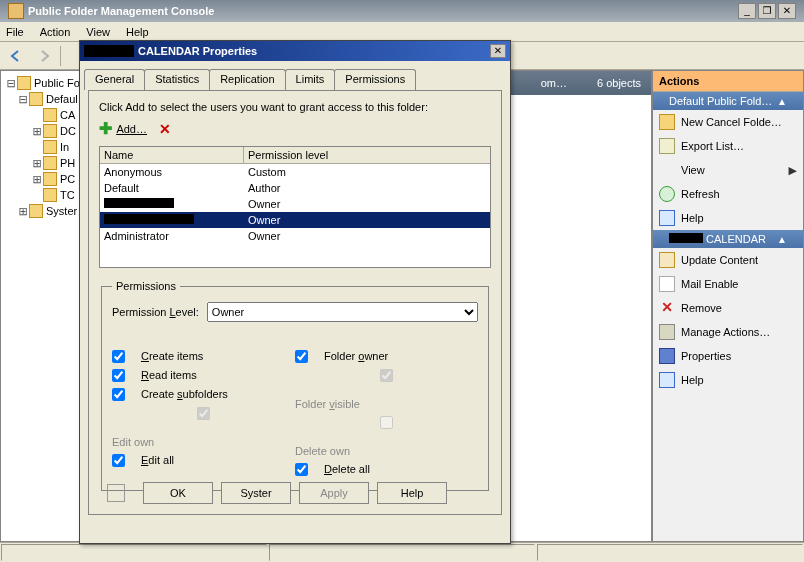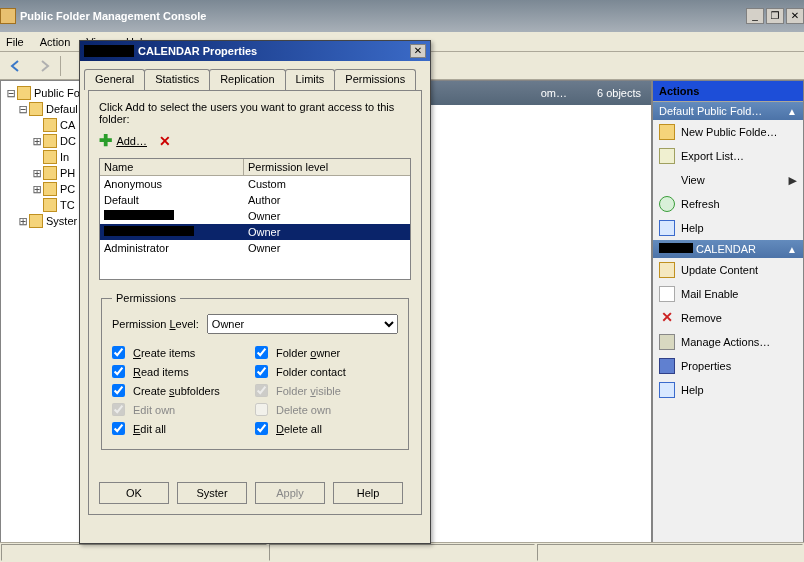--- a/index.html
+++ b/index.html
@@ -1,19 +1,19 @@
 <!DOCTYPE html>
 <html><head>
 <meta charset="utf-8">
 <style>
   * { box-sizing: border-box; font-family: Tahoma, sans-serif; font-size: 11px; }
   body { margin: 0; background: #d4d0c8; width: 804px; height: 562px; overflow: hidden; position: relative; }
   
   
-  .app-titlebar { background: linear-gradient(to bottom, #7b8894, #a8b0b8); height: 32px; display: flex; align-items: center; padding: 0 0; color: white; }
+  .app-titlebar { background: linear-gradient(to bottom, #7b8894, #a8b0b8); height: 22px; display: flex; align-items: center; padding: 0 8px; color: white; }
   .app-titlebar .icon { width: 16px; height: 16px; background:#e8c070; border:1px solid #a07020; margin-right:4px; }
   .app-title { font-weight: bold; }
   .titlebar-controls { margin-left: auto; display:flex; gap:2px; }
   .titlebar-controls button { width:18px; height:16px; background:#d4d0c8; border:1px solid #808080; font-size:10px; line-height:12px; padding:0; }
   
   
   .menubar { background:#ece9d8; height:20px; display:flex; align-items:center; padding:0 6px; gap:16px; border-bottom:1px solid #aca899; }
   .menubar span { cursor:default; }
   
   
@@ -30,34 +30,34 @@
   .tree-item .ficon { width:14px; height:14px; background:#f5d47a; border:1px solid #c09020; margin-right:3px; }
   .indent1 { padding-left: 14px; }
   .indent2 { padding-left: 28px; }
   
   
   .middle-pane { flex:1; background:white; border:1px solid #848484; position:relative; }
   .middle-header { background: linear-gradient(to bottom, #6a7a8c, #546678); color:white; height:24px; display:flex; align-items:center; justify-content:flex-end; padding:0 10px; gap:30px; }
   
   
   .actions-pane { width:152px; background:#f0f0f0; border:1px solid #848484; }
-  .actions-header { background:#1d4ed8; padding:4px 6px; font-weight:bold; border-bottom:1px solid #aca899; }
-  .action-section { background: linear-gradient(to bottom, #638bbd, #4c73a8); color:white; padding:3px 6px; display:flex; align-items:center; justify-content:space-between; }
+  .actions-header { background:#fdba74; padding:4px 6px; font-weight:bold; border-bottom:1px solid #aca899; }
+  .action-section { background: linear-gradient(to bottom, #638bbd, #4c73a8); color:white; padding:3px 16px; display:flex; align-items:center; justify-content:space-between; }
   .action-section .arrow { font-size:10px; }
   .action-item { display:flex; align-items:center; padding:4px 6px; gap:6px; }
   .action-item .aicon { width:16px; height:16px; flex-shrink:0; }
   .action-item .arrowr { margin-left:auto; color:#333; }
   .redact { display:inline-block; background:black; height:10px; }
   
   
   .statusbar { height:20px; background:#ece9d8; border-top:1px solid #aca899; position:absolute; bottom:0; left:0; right:0; display:flex; }
   .statusbar .cell { border:1px inset #ece9d8; flex:1; margin:1px; }
   
   
-  .dialog { position:absolute; left:79px; top:40px; width:352px; height:504px; background:#ece9d8; border:1px solid #444; box-shadow:2px 2px 4px rgba(0,0,0,.3); }
+  .dialog { position:absolute; left:79px; top:40px; width:432px; height:504px; background:#ece9d8; border:1px solid #444; box-shadow:2px 2px 4px rgba(0,0,0,.3); }
   .dlg-title { background: linear-gradient(to right, #0a246a, #3b6bc8); color:white; height:20px; display:flex; align-items:center; padding:0 4px; }
   .dlg-title .redact-t { background:black; width:50px; height:12px; margin-right:4px; }
   .dlg-title .close { margin-left:auto; width:16px; height:14px; background:#d4d0c8; border:1px solid #808080; font-size:10px; text-align:center; line-height:12px; color:black; }
   
   .tabs { display:flex; margin:8px 8px 0 4px; }
   .tab { padding:3px 10px; border:1px solid #848484; border-bottom:none; background:#ece9d8; margin-right:-1px; border-radius:3px 3px 0 0; }
   .tab.active { background:#ece9d8; position:relative; z-index:2; padding-bottom:5px; }
   .tab-body { border:1px solid #848484; margin:0 8px 8px 8px; padding:10px; height:425px; background:#ece9d8; position:relative; }
   
   .addbar { display:flex; align-items:center; gap:4px; margin:6px 0 8px 0; }
@@ -70,29 +70,29 @@
   .col1 { width:144px; padding:2px 4px; border-right:1px solid #aca899; }
   .col2 { flex:1; padding:2px 4px; }
   .userrow { display:flex;justify-content:space-between; }
   .userrow .c1 { width:144px; padding:2px 4px; }
   .userrow .c2 { flex:1; padding:2px 4px; }
   .userrow.sel { background:#0a246a; color:white; }
   .userrow .redactn { display:inline-block; background:black; height:10px; }
   
   fieldset.perm { border:1px solid #848484; margin-top:12px; padding:10px 10px 14px 10px; }
   fieldset.perm legend { padding:0 4px; }
-  .level-row { display:flex; align-items:center; gap:8px; margin-bottom:12px;justify-content:space-between; }
+  .level-row { display:flex; align-items:center; gap:8px; margin-bottom:28px;justify-content:space-between; }
   .level-row select { flex:1; height:20px; }
   .checks { display:flex; }
   .checkcol { flex:1; display:flex; flex-direction:column; gap:6px; }
-  .chk { display:flex; align-items:center; gap:8px; }
+  .chk { display:flex; gap:16px; }
   .chk input { margin:0; }
-  .chk.disabled { color:#888; }
-  
-  .dlg-buttons { position:absolute; bottom:10px; left:0; right:0; display:flex; justify-content:flex-start; gap:8px; padding:0 10px; }
+  .chk.disabled { color:#888;flex-direction:column; }
+  
+  .dlg-buttons { position:absolute; bottom:10px; left:0; right:0; display:flex; justify-content:center; gap:8px; padding:0 10px; }
   .dlg-buttons button { width:70px; height:22px; background:#ece9d8; border:1px solid #848484; }
   .dlg-buttons button.disabled { color:#888; }
   .helpicon { position:absolute; bottom:12px; left:18px; width:18px; height:18px; border:1px solid #999; }
   
   .ul { text-decoration:underline; }
   
   
   .i-folder { background:#f5d47a; border:1px solid #c09020; }
   .i-list { background:#f0f0d0; border:1px solid #a0a060; }
   .i-refresh { background:#d8f0d8; border:1px solid #3a9d3a; border-radius:50%; }
@@ -196,21 +196,21 @@
   </div>
 
   <div class="actions-pane">
     <div class="actions-header">Actions</div>
     <div class="action-section">
       <span>Default Public Fold…</span>
         <span class="arrow">▲</span>
     </div>
     <div class="action-item">
         <div class="aicon i-folder"></div>
-        <span>New Public Folde…</span>
+        <span>New Cancel Folde…</span>
       </div>
     <div class="action-item">
         <div class="aicon i-list"></div>
         <span>Export List…</span>
       </div>
     <div class="action-item">
         <div class="aicon"></div>
         <span>View</span>
         <span class="arrowr">▶</span>
       </div>
@@ -341,24 +341,20 @@
             <label class="chk">
               <input type="checkbox" checked="" style="">
               <span><span class="ul">E</span>dit all</span>
             </label>
           </div>
         <div class="checkcol" id="checks-right">
             <label class="chk">
               <input type="checkbox" checked="" style="">
               <span>Folder <span class="ul">o</span>wner</span>
             </label>
-            <label class="chk">
-              <input type="checkbox" checked="" style="">
-              <span>Folder contact</span>
-            </label>
             <label class="chk disabled">
               <input type="checkbox" disabled="" checked="" style="">
               <span>Folder <span class="ul">v</span>isible</span>
             </label>
             <label class="chk disabled">
               <input type="checkbox" disabled="" style="">
               <span>Delete own</span>
             </label>
             <label class="chk">
               <input type="checkbox" checked="" style="">

